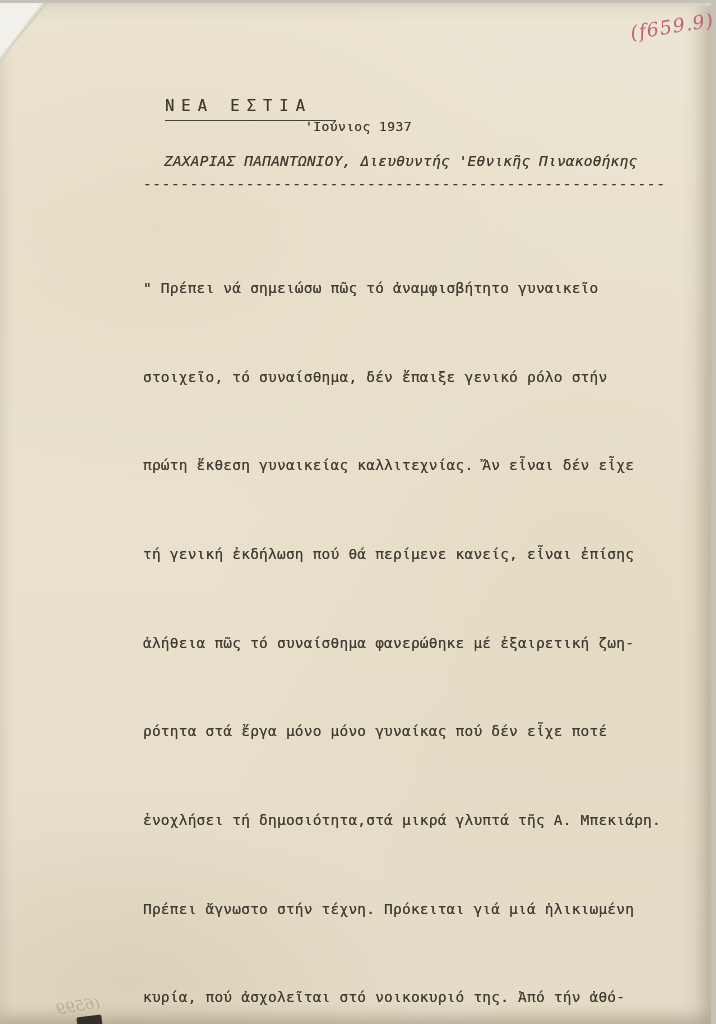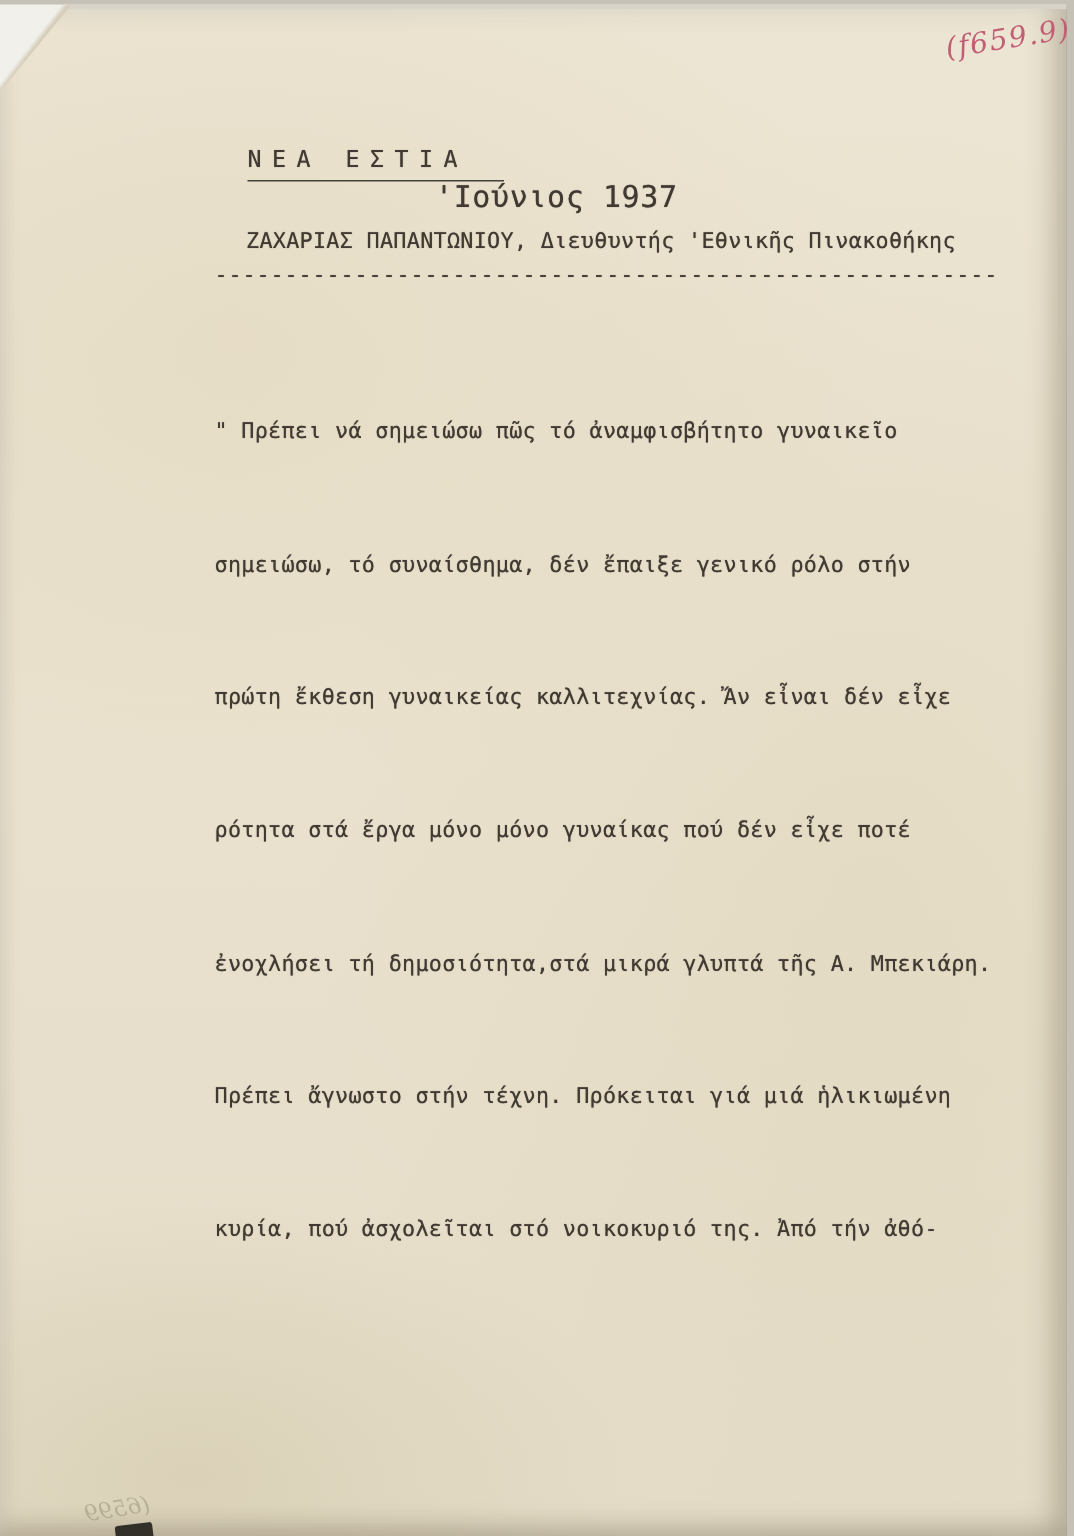--- a/index.html
+++ b/index.html
@@ -48,31 +48,32 @@
     left: 165px; top: 78px;
     font-size: 15.5px;
     letter-spacing: 7px;
     padding: 0 24px 5px 0;
     border-bottom: 1.6px solid #44403a;
     white-space: pre;
     margin-top: 16px;
   }
   .date {
     position: absolute;
-    left: 290px; top: 116px;
-    font-size: 20px;
+    left: 305px; top: 116px;
+    font-size: 13px;
     letter-spacing: 0.4px;
     white-space: pre;
   }
   .byline {
     position: absolute;
     left: 164px; top: 150px;
     font-size: 14.5px;
     letter-spacing: 0.2px;
     white-space: pre;
+    font-style: italic;
   }
   .separator {
     position: absolute;
     left: 143px; top: 173px;
     font-size: 14.5px;
     letter-spacing: 0.6px;
     white-space: pre;
   }
   .body-text {
     position: absolute;
@@ -118,22 +119,24 @@
 
     <div class="annotation">(f659.9)</div>
 
     <div class="masthead ink">ΝΕΑ ΕΣΤΙΑ</div>
     <div class="date ink">'Ιούνιος 1937</div>
     <div class="byline ink">ΖΑΧΑΡΙΑΣ ΠΑΠΑΝΤΩΝΙΟΥ, Διευθυντής 'Εθνικῆς Πινακοθήκης</div>
     <div class="separator ink">--------------------------------------------------------</div>
 
     <div class="body-text ink">
       <div class="line">" Πρέπει νά σημειώσω πῶς τό ἀναμφισβήτητο γυναικεῖο</div>
-      <div class="line">σημειώσω, τό συναίσθημα, δέν ἔπαιξε γενικό ρόλο στήν</div>
+      <div class="line">στοιχεῖο, τό συναίσθημα, δέν ἔπαιξε γενικό ρόλο στήν</div>
       <div class="line">πρώτη ἔκθεση γυναικείας καλλιτεχνίας. Ἄν εἶναι δέν εἶχε</div>
+      <div class="line">τή γενική ἐκδήλωση πού θά περίμενε κανείς, εἶναι ἐπίσης</div>
+      <div class="line">ἀλήθεια πῶς τό συναίσθημα φανερώθηκε μέ ἐξαιρετική ζωη-</div>
       <div class="line">ρότητα στά ἔργα μόνο μόνο γυναίκας πού δέν εἶχε ποτέ</div>
       <div class="line">ἐνοχλήσει τή δημοσιότητα,στά μικρά γλυπτά τῆς Α. Μπεκιάρη.</div>
       <div class="line">Πρέπει ἄγνωστο στήν τέχνη. Πρόκειται γιά μιά ἡλικιωμένη</div>
       <div class="line">κυρία, πού ἀσχολεῖται στό νοικοκυριό της. Ἀπό τήν ἀθό-</div>
       
       
       
       
       
       

